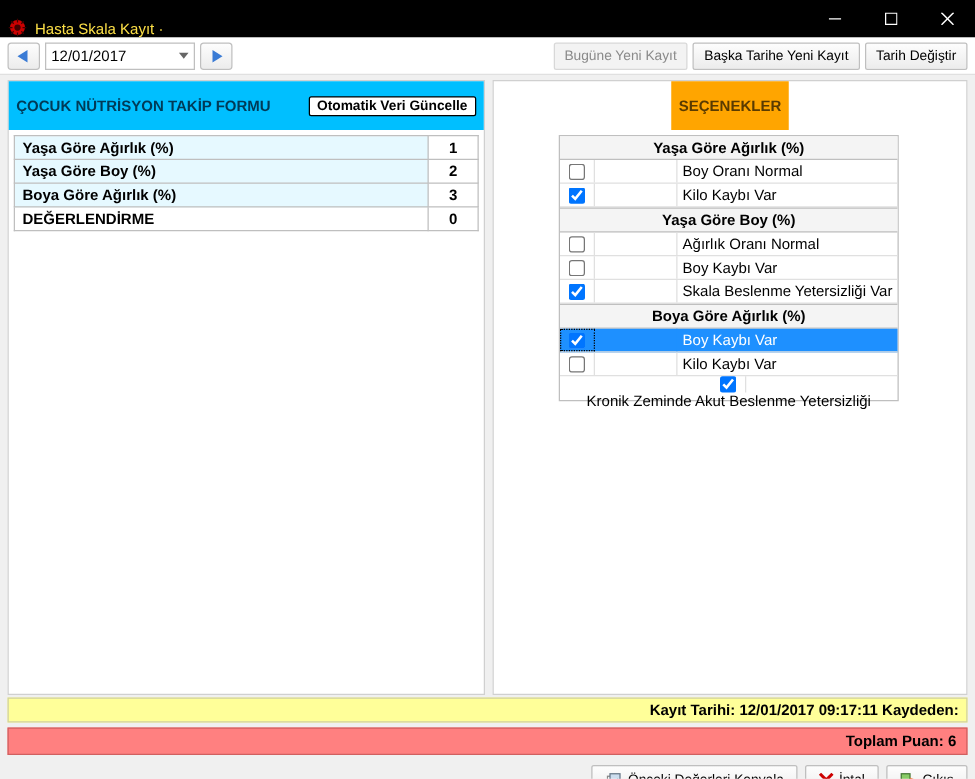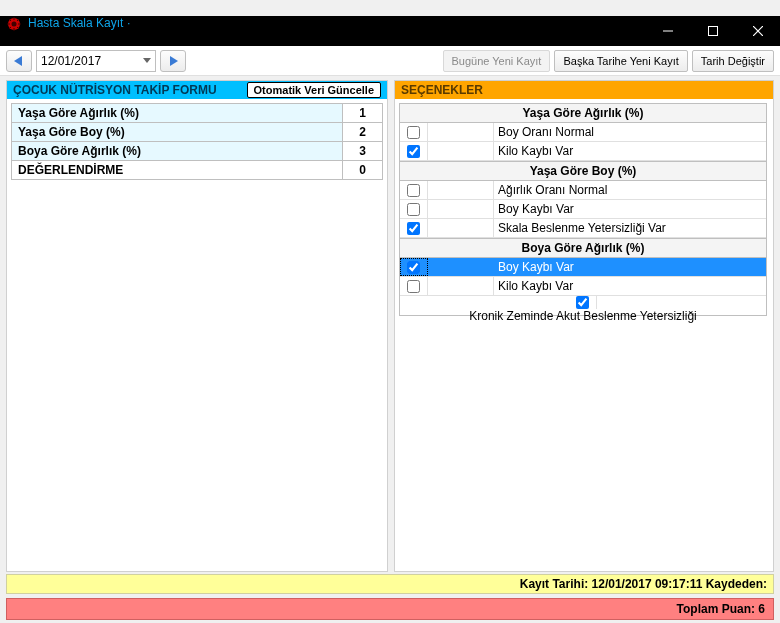--- a/index.html
+++ b/index.html
@@ -8,25 +8,24 @@
     font-family: "Segoe UI", Tahoma, sans-serif;
     font-size: 12px;
     background: #f0f0f0;
     width: 780px;
     height: 623px;
     overflow: hidden;
   }
   .titlebar {
     height: 30px;
     background: #000;
-    color: #0ea5e9;
-    display: flex;
-    align-items: flex-start;
+    color: #fde047;
+    display: flex;
+    align-items: flex-end;
     padding-left: 6px;
-    margin-top: 16px;
   }
   .titlebar .appicon {
     width: 16px; height: 16px;
     margin-right: 6px;
     display: inline-flex; align-items: center; justify-content: center;
   }
   .titlebar .title { flex: 0 0 auto; font-size: 12px; }
   .titlebar .spacer { flex: 1; }
   .titlebar .winbtn {
     width: 45px; height: 30px;
@@ -78,23 +77,23 @@
     background: #f0f0f0;
   }
   .panel {
     background: #fff;
     border: 1px solid #d0d0d0;
     display: flex;
     flex-direction: column;
     min-width: 0;
   }
   .panel.left { width: 382px; }
-  .panel.right { flex: 1; }
+  .panel.right { flex: 1; align-items: center; }
   .panel-header {
-    height: 18px;
+    height: 39px;
     display: flex;
     align-items: center;
     padding: 0 6px;
     font-weight: bold;
     font-size: 12px;
     color: #fff;
     justify-content: space-between;
   }
   .panel.left .panel-header { background: #00bfff; color: #003a57; }
   .panel.right .panel-header { background: #ffa500; color: #5a3b00; }

